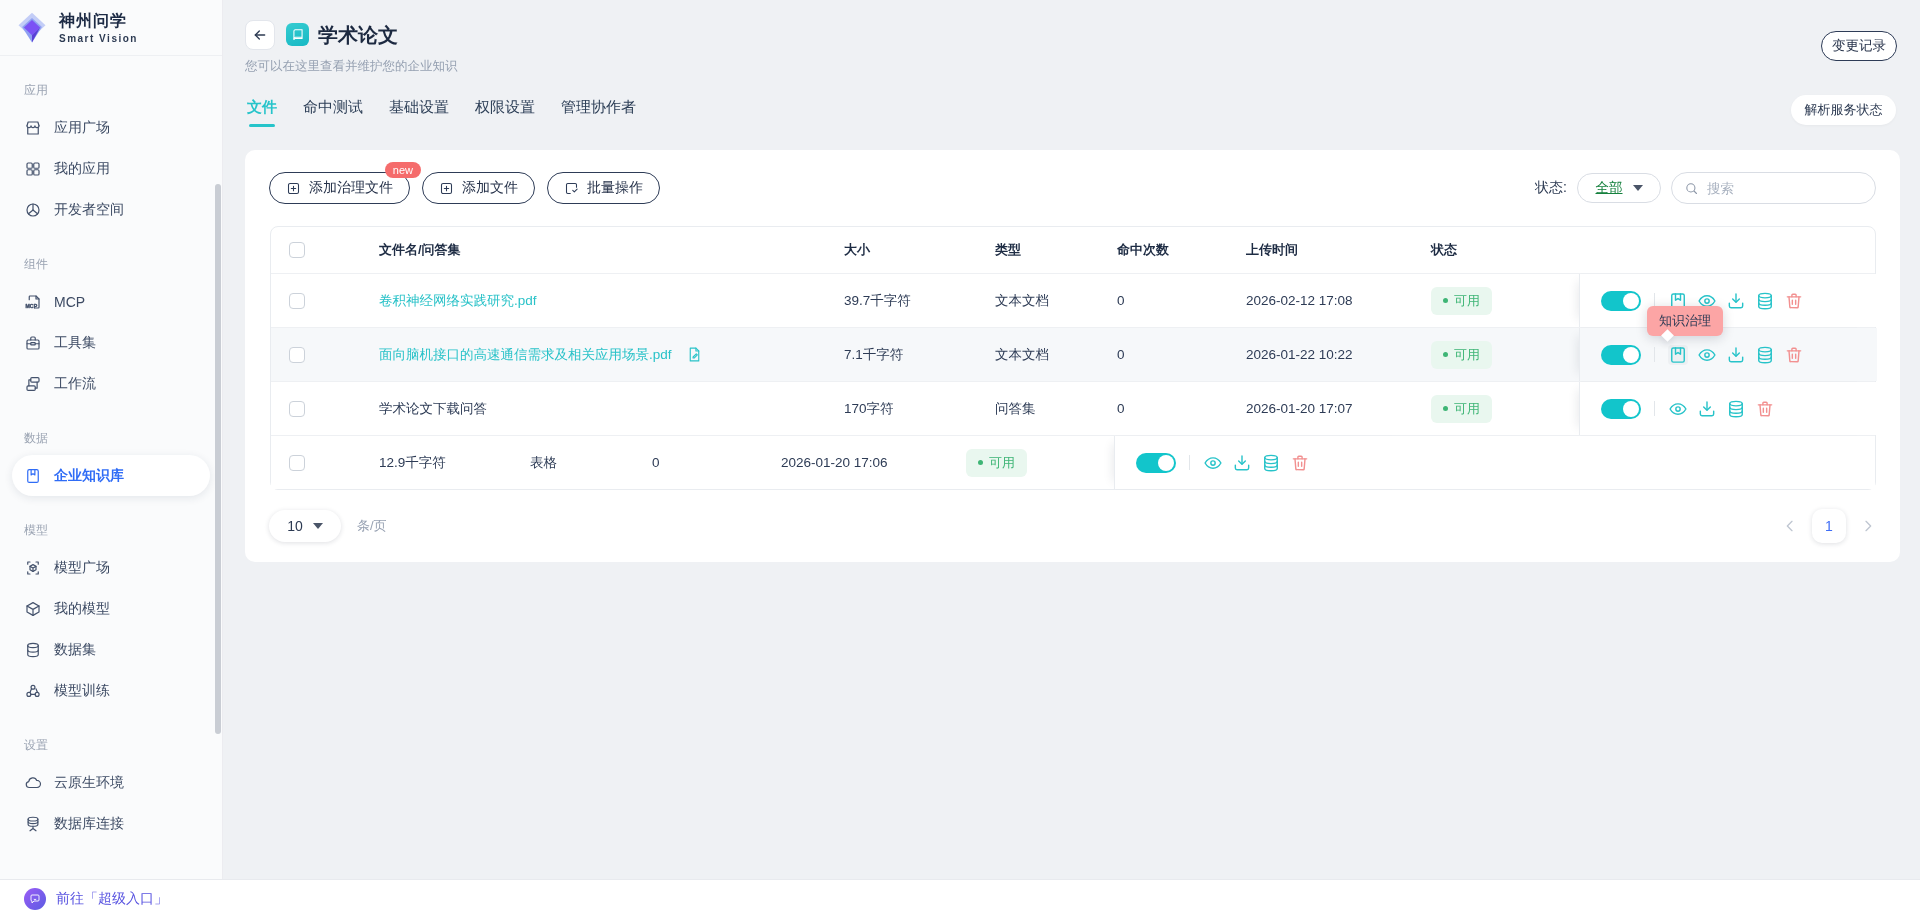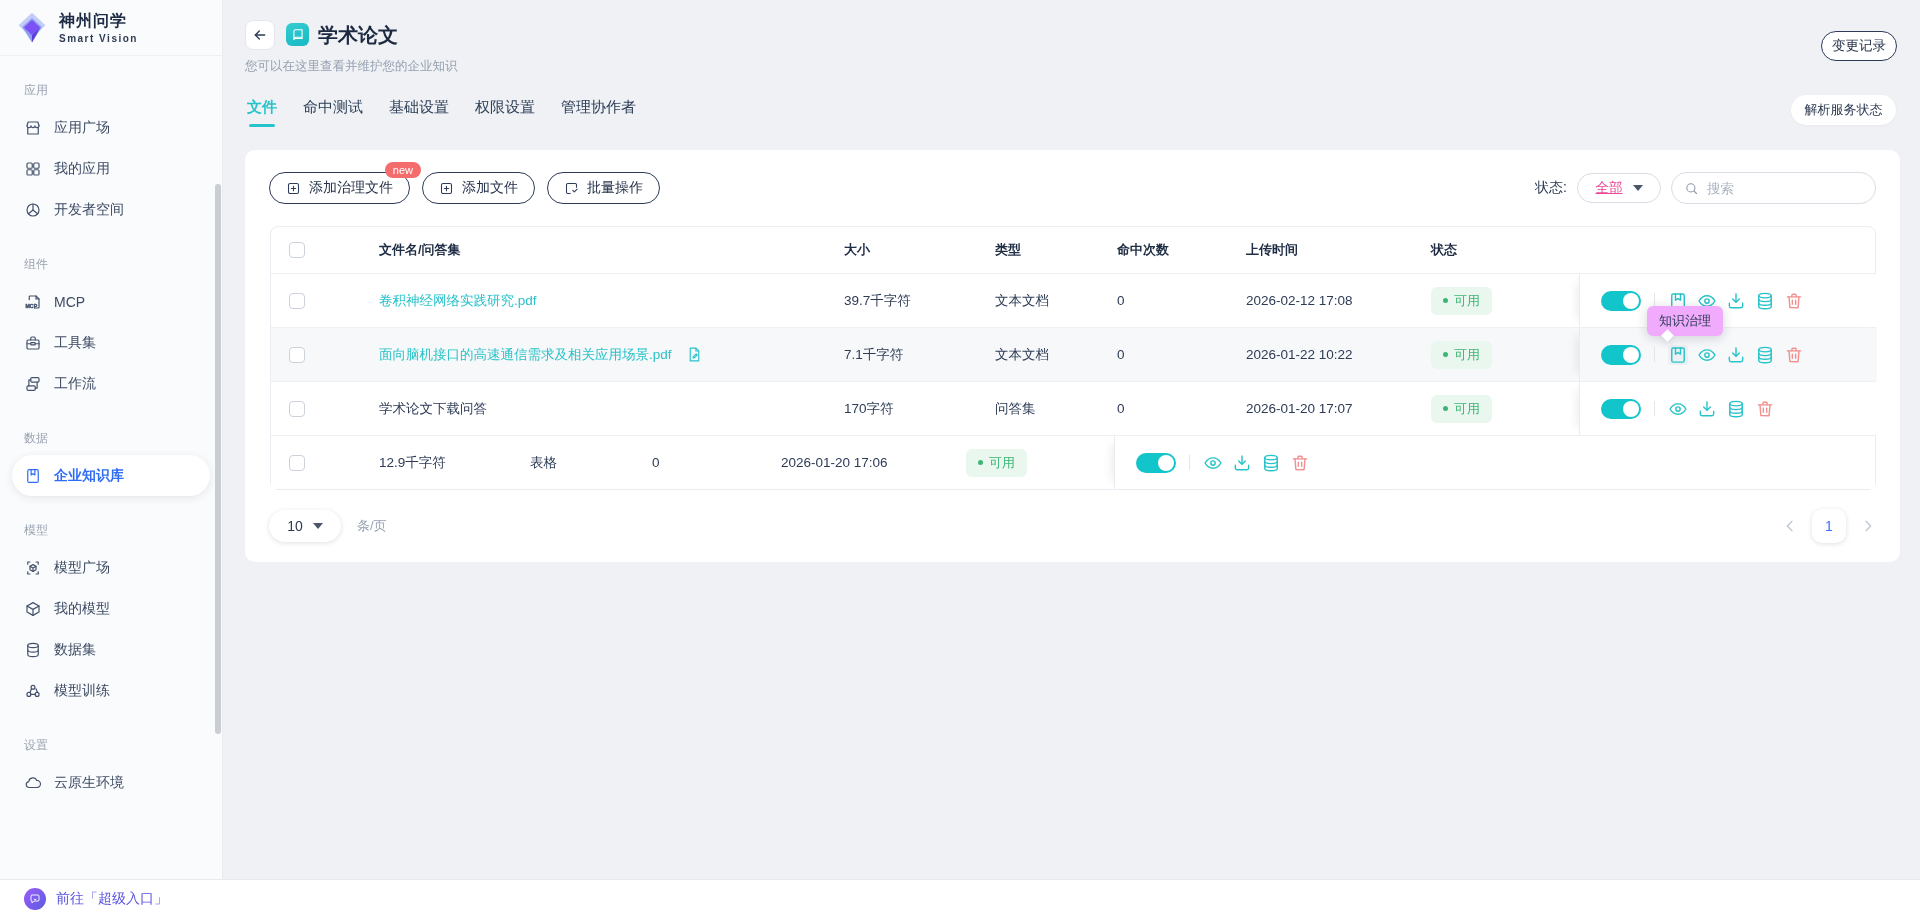--- a/index.html
+++ b/index.html
@@ -41,21 +41,21 @@
   .parse-btn { position:absolute; left:1791px; top:95px; width:105px; height:30px; background:#fff; border-radius:15px; font-size:13px; color:#2c3a52; display:flex; align-items:center; justify-content:center; cursor:pointer; box-shadow:0 1px 3px rgba(0,0,0,.04); }
 
   
   .card { position:absolute; left:245px; top:150px; width:1655px; height:412px; background:#fff; border-radius:10px; }
   .toolbar { position:absolute; left:24px; right:24px; top:22px; height:32px; display:flex; align-items:center; }
   .tb-btn { height:32px; border:1px solid #2e3c57; border-radius:16px; background:#fff; display:flex; align-items:center; gap:8px; padding:0 16px; font-size:14px; color:#26324a; margin-right:12px; cursor:pointer; position:relative; }
   .tb-btn svg { width:15px; height:15px; stroke:#2e3c57; fill:none; stroke-width:1.7; stroke-linecap:round; stroke-linejoin:round; }
   .new-badge { position:absolute; top:-11px; right:-12px; background:#f56c6c; color:#fff; font-size:11px; padding:2px 8px; border-radius:10px; }
   .toolbar-right { margin-left:auto; display:flex; align-items:center; gap:10px; }
   .status-label { font-size:14px; color:#2c3a52; }
-  .status-select { width:84px; height:30px; border:1px solid #d9dde4; border-radius:15px; background:#fff; display:flex; align-items:center; justify-content:center; gap:10px; font-size:13.5px; color:#ec4899; cursor:pointer;text-decoration:underline; }
+  .status-select { width:84px; height:30px; border:1px solid #d9dde4; border-radius:15px; background:#fff; display:flex; align-items:center; justify-content:center; gap:10px; font-size:13.5px; color:#15803d; cursor:pointer;text-decoration:underline; }
   .caret { width:0; height:0; border-left:5px solid transparent; border-right:5px solid transparent; border-top:6px solid #4a5568; }
   .search-box { width:205px; height:32px; border:1px solid #d9dde4; border-radius:16px; background:#fff; display:flex; align-items:center; gap:8px; padding:0 12px; }
   .search-box svg { width:15px; height:15px; stroke:#8d97a8; fill:none; stroke-width:1.7; stroke-linecap:round; }
   .search-box input { border:none; outline:none; width:140px; font-size:13.5px; color:#2d3b55; font-family:inherit; background:transparent; }
   .search-box input::placeholder { color:#a9b2c0; }
 
   
   .table-wrap { position:absolute; left:25px; top:76px; width:1606px; border:1px solid #e9ecf0; border-radius:8px; background:#fff; }
   .t-row { display:flex; align-items:center; height:54px; border-top:1px solid #eef0f3; background:#fff; }
   .t-row.hovered { background:#f6f8fa; }
@@ -75,21 +75,21 @@
   .file-edit-icon svg { width:17px; height:17px; stroke:#29c2c8; fill:none; stroke-width:1.6; stroke-linecap:round; stroke-linejoin:round; display:block; }
   .badge { display:inline-flex; align-items:center; gap:6px; height:28px; padding:0 12px; background:#e9f7ef; border-radius:6px; font-size:13px; color:#3eb575; }
   .badge .dot { width:5px; height:5px; border-radius:50%; background:#3eb575; }
   .toggle { width:40px; height:20px; border-radius:10px; background:#12c5cb; position:relative; cursor:pointer; flex:0 0 auto; }
   .toggle .knob { position:absolute; right:2px; top:2px; width:16px; height:16px; border-radius:50%; background:#fff; }
   .v-div { width:1px; height:15px; background:#e2e6ea; margin:0 13px; flex:0 0 auto; }
   .act-icon { width:20px; height:20px; margin-right:9px; cursor:pointer; position:relative; flex:0 0 auto; }
   .act-icon svg { width:20px; height:20px; stroke:#27c3c9; fill:none; stroke-width:1.7; stroke-linecap:round; stroke-linejoin:round; display:block; }
   .act-icon.danger svg { stroke:#f29090; }
   .act-icon.hov { background:#edf0f3; border-radius:4px; }
-  .tooltip { position:absolute; bottom:calc(100% + 9px); left:-21px; background:#f0abfc; border-radius:6px; box-shadow:0 2px 12px rgba(20,30,50,.18); padding:6px 12px; font-size:13px; color:#2d3b55; white-space:nowrap; z-index:5; }
+  .tooltip { position:absolute; bottom:calc(100% + 9px); left:-21px; background:#fca5a5; border-radius:6px; box-shadow:0 2px 12px rgba(20,30,50,.18); padding:6px 12px; font-size:13px; color:#2d3b55; white-space:nowrap; z-index:5; }
   .tooltip::after { content:""; position:absolute; left:16px; bottom:-4px; width:9px; height:9px; background:#fff; transform:rotate(45deg); box-shadow:3px 3px 6px rgba(20,30,50,.08); }
 
   
   .pagi { position:absolute; left:24px; right:24px; top:356px; height:40px; display:flex; align-items:center; }
   .pagesize { width:72px; height:32px; background:#fff; border-radius:16px; box-shadow:0 1px 5px rgba(26,36,60,.14); display:flex; align-items:center; justify-content:center; gap:10px; font-size:14px; color:#2c3a52; cursor:pointer; }
   .perpage { margin-left:16px; font-size:13px; color:#97a1b2; }
   .pagi-right { margin-left:auto; display:flex; align-items:center; gap:14px; }
   .chev { width:16px; height:16px; cursor:pointer; }
   .chev svg { width:16px; height:16px; stroke:#bfc6d1; fill:none; stroke-width:2; stroke-linecap:round; stroke-linejoin:round; }
   .page-num { width:34px; height:34px; background:#fff; border-radius:10px; box-shadow:0 1px 5px rgba(26,36,60,.14); display:flex; align-items:center; justify-content:center; font-size:14px; color:#3f6df6; cursor:pointer; }
@@ -211,20 +211,29 @@
           </svg>
         <span>模型训练</span>
       </div>
 
       <div class="section-label">设置</div>
       <div class="side-item">
         <svg viewBox="0 0 24 24">
             <path d="M7 18a4 4 0 0 1-.6-7.95A5.5 5.5 0 0 1 17 8.6 4.2 4.2 0 0 1 17.5 18z"></path>
           </svg>
         <span>云原生环境</span>
+      </div>
+      <div class="side-item">
+        <svg viewBox="0 0 24 24">
+            <ellipse cx="12" cy="5.5" rx="6.5" ry="2.5"></ellipse>
+            <path d="M5.5 5.5v7c0 1.4 2.9 2.5 6.5 2.5s6.5-1.1 6.5-2.5v-7"></path>
+            <path d="M5.5 9c0 1.4 2.9 2.5 6.5 2.5S18.5 10.4 18.5 9"></path>
+            <path d="M12 15v3M8 21l4-3 4 3"></path>
+          </svg>
+        <span>数据库连接</span>
       </div>
 
     </div>
   </div>
   <div class="side-scroll-thumb"></div>
 
   <div class="bottombar">
     <div class="super-icon">
       <svg viewBox="0 0 24 24">
           <path d="M4 6a2 2 0 0 1 2-2h12a2 2 0 0 1 2 2v8a2 2 0 0 1-2 2H10l-4 4v-4H6a2 2 0 0 1-2-2z"></path>

